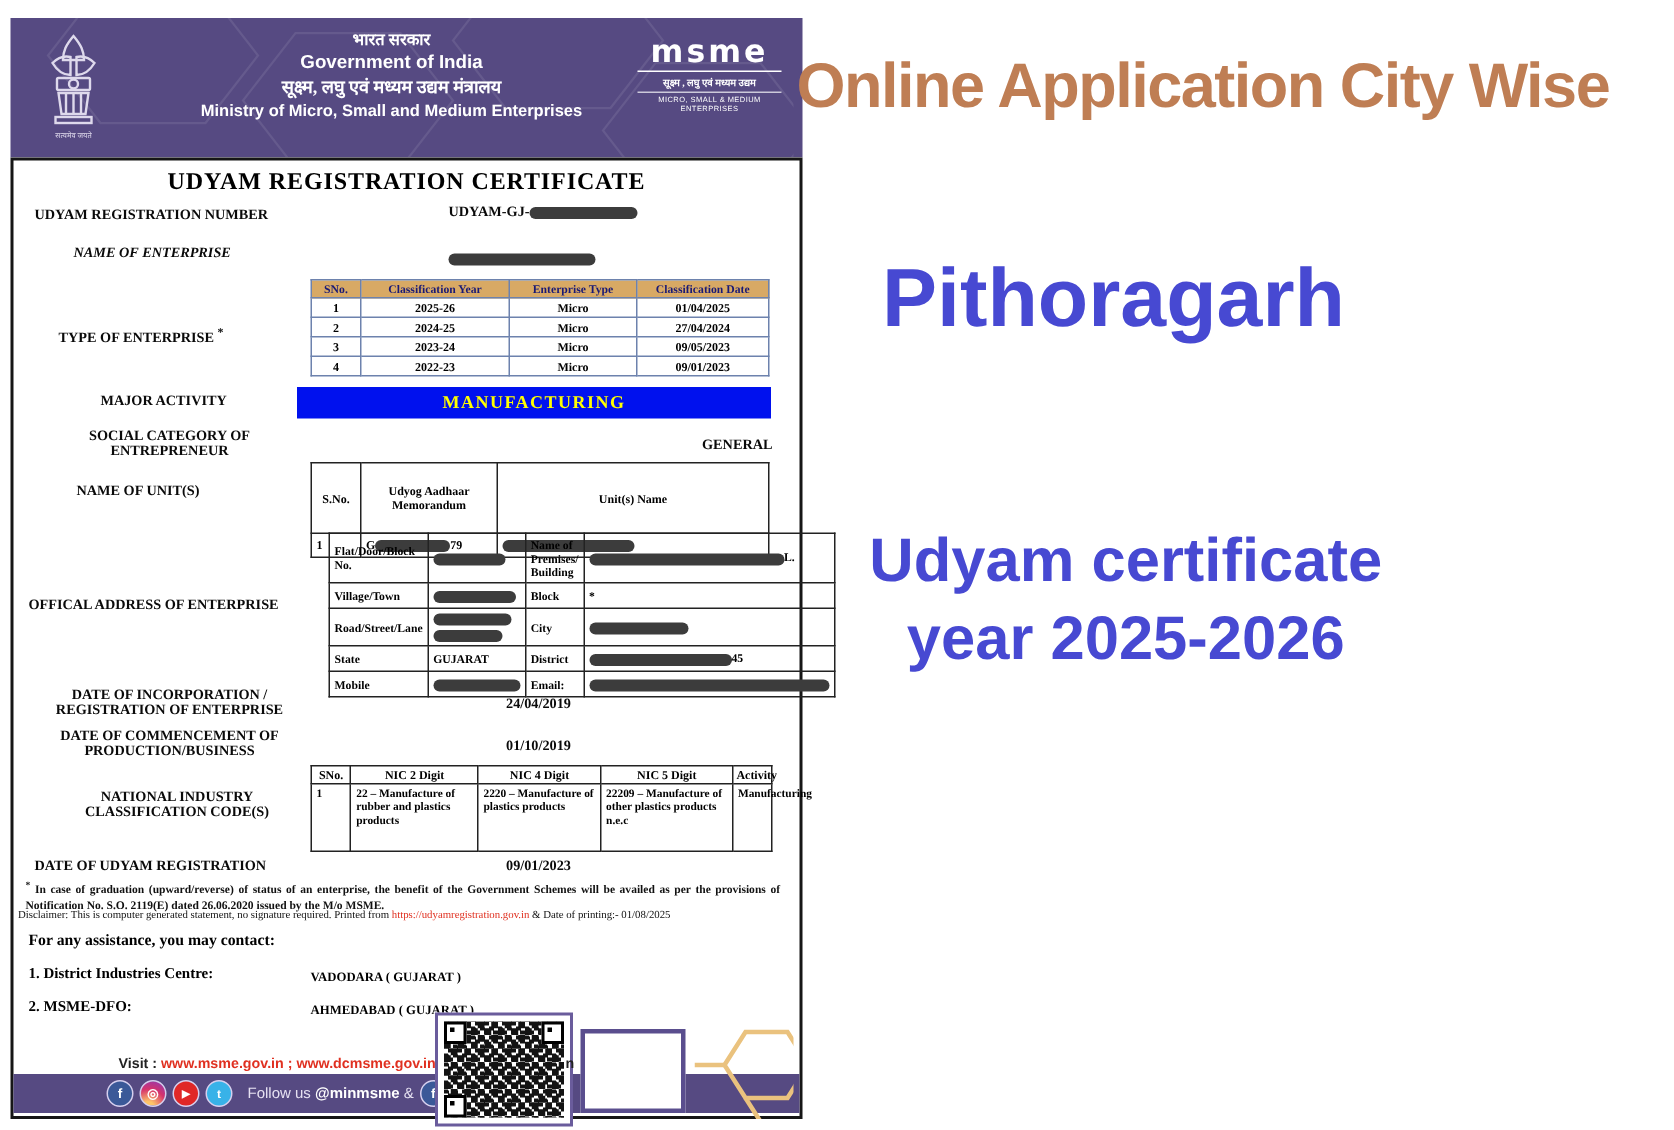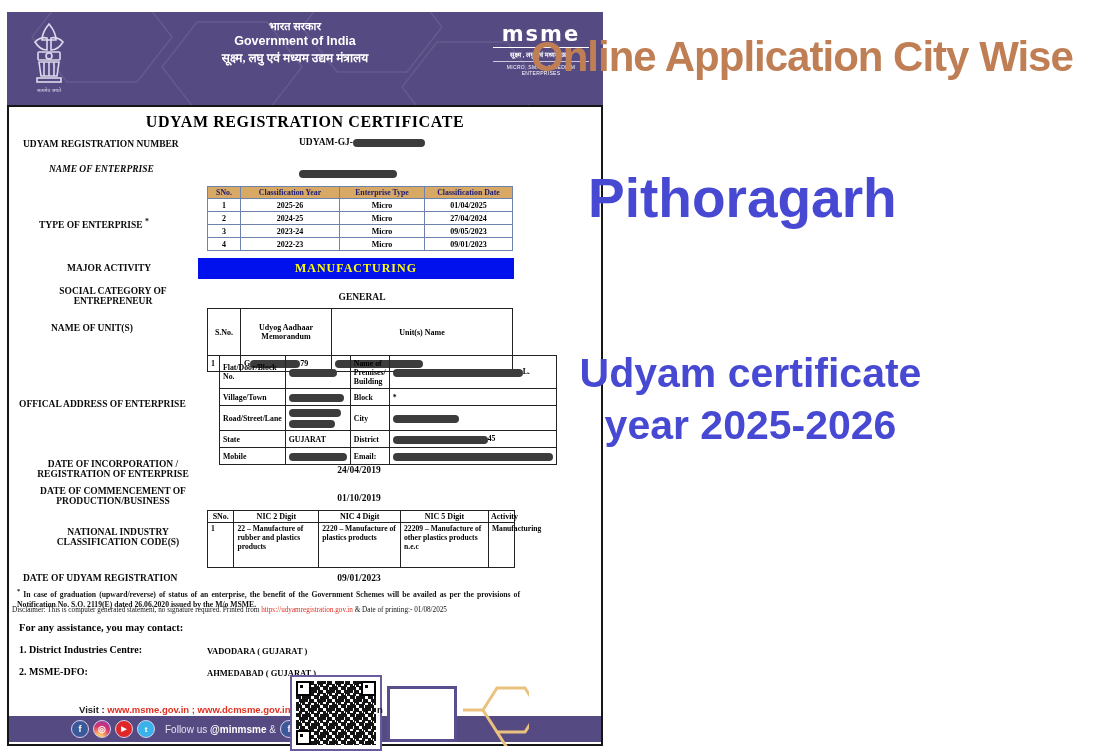--- a/index.html
+++ b/index.html
@@ -1,20 +1,20 @@
 <!DOCTYPE html>
 <html><head>
 <meta charset="utf-8">
 <style>
   html,body{margin:0;padding:0;background:#fff;}
   #stage{position:relative;width:1116px;height:753px;background:#fff;overflow:hidden;
          font-family:"Liberation Serif",serif;}
 
   
-  .cert{position:absolute;left:7px;top:12px;width:596px;height:734px;}
+  .cert{position:absolute;left:7px;top:12px;width:528px;height:734px;}
   .cert-header{position:relative;height:93px;background:#564a82;overflow:hidden;}
   .hexpat{position:absolute;inset:0;}
   .emblem{position:absolute;left:18px;top:8px;width:48px;height:78px;}
   .hdr-center{position:absolute;left:110px;right:130px;top:6px;text-align:center;color:#fff;}
   .hdr-hi1{font:bold 11px "Liberation Serif",serif;}
   .hdr-en1{font:bold 12.5px "Liberation Sans",sans-serif;margin-top:1px;}
   .hdr-hi2{font:bold 12px "Liberation Serif",serif;margin-top:1px;}
   .hdr-en2{font:bold 11px "Liberation Sans",sans-serif;margin-top:2px;}
   .msme-logo{position:absolute;right:14px;top:12px;width:96px;text-align:center;color:#fff;}
   .msme-word{font:900 21px "DejaVu Sans",sans-serif;letter-spacing:2px;line-height:1;
@@ -122,20 +122,21 @@
           <line x1="24" y1="42" x2="24" y2="56"></line>
           <line x1="29" y1="42" x2="29" y2="56"></line>
           <rect x="12" y="58" width="24" height="4"></rect>
         </g>
         <text x="24" y="72" text-anchor="middle" font-size="5" fill="#ded9ec">सत्यमेव जयते</text>
       </svg>
       <div class="hdr-center">
         <div class="hdr-hi1">भारत सरकार</div>
         <div class="hdr-en1">Government of India</div>
         <div class="hdr-hi2">सूक्ष्म, लघु एवं मध्यम उद्यम मंत्रालय</div>
+        <div class="hdr-en2">Ministry of Micro, Small and Medium Enterprises</div>
       </div>
       <div class="msme-logo">
         <div class="msme-word">msme</div>
         <div class="msme-hi">सूक्ष्म , लघु एवं मध्यम उद्यम</div>
         <div class="msme-en">MICRO, SMALL &amp; MEDIUM ENTERPRISES</div>
       </div>
     </div>
 
     <div class="cert-body">
 
@@ -186,21 +187,21 @@
           <td>Micro</td>
           <td>09/01/2023</td>
         </tr>
       </tbody>
         </table>
 
       <div class="abs lbl" style="top:156px;left:58px;">MAJOR ACTIVITY</div>
       <div class="abs major-bar" style="top:151px;left:189px;width:316px;height:21px;">MANUFACTURING</div>
 
       <div class="abs lbl" style="top:179px;left:25px;width:158px;text-align:center;">SOCIAL CATEGORY OF ENTREPRENEUR</div>
-      <div class="abs val" style="top:185px;left:200px;width:306px;text-align:center;">GENERAL</div>
+      <div class="abs val" style="top:185px;left:200px;width:306px;text-align:right;">GENERAL</div>
 
       <div class="abs lbl" style="top:216px;left:42px;">NAME OF UNIT(S)</div>
       <table class="units-table abs" style="top:201px;left:198px;">
         <tbody>
             <tr>
           <th style="width:28px;">S.No.</th>
           <th style="width:86px;">Udyog Aadhaar Memorandum</th>
           <th>Unit(s) Name</th>
         </tr>
         <tr>

